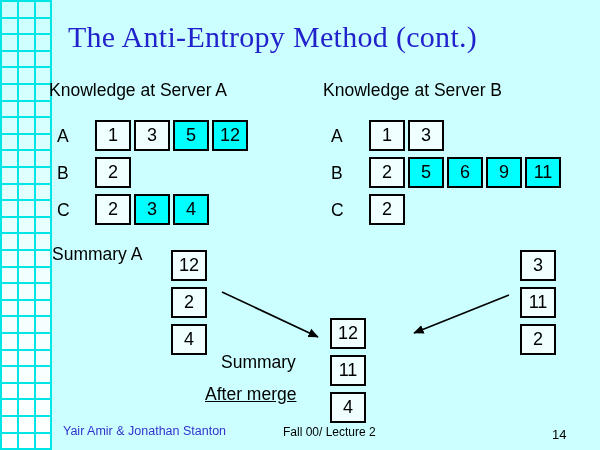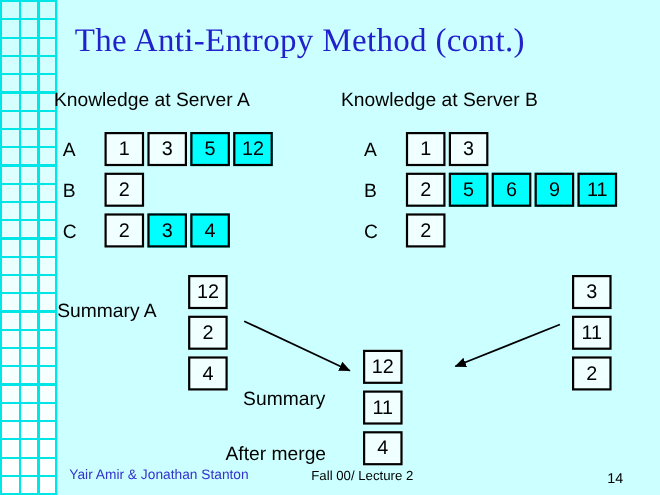--- a/index.html
+++ b/index.html
@@ -61,21 +61,21 @@
   
   .section-heading {
     position: absolute;
     color: #000000;
     font-size: 17.5px;
     font-weight: normal;
     white-space: nowrap;
     text-align: right;
   }
   #heading-a { left: 49px; top: 80px; }
-  #heading-b { left: 310px; top: 80px; }
+  #heading-b { left: 323px; top: 80px; }
 
   
   .row-label {
     position: absolute;
     color: #000000;
     font-size: 17.5px;
     white-space: nowrap;
   }
 
   
@@ -173,31 +173,31 @@
   <div class="row-label" style="left:331px; top:163px;">B</div>
   <div class="cell" style="left:369px; top:157px;">2</div>
   <div class="cell hl" style="left:408px; top:157px;">5</div>
   <div class="cell hl" style="left:447px; top:157px;">6</div>
   <div class="cell hl" style="left:486px; top:157px;">9</div>
   <div class="cell hl" style="left:525px; top:157px;">11</div>
 
   <div class="row-label" style="left:331px; top:200px;">C</div>
   <div class="cell" style="left:369px; top:194px;">2</div>
 
-  <div class="summary-label" style="left:52px; top:272px;text-align:center;">Summary A</div>
+  <div class="summary-label" style="left:52px; top:244px;text-align:center;">Summary A</div>
   <div class="cell" style="left:171px; top:250px;">12</div>
   <div class="cell" style="left:171px; top:287px;">2</div>
   <div class="cell" style="left:171px; top:324px;">4</div>
 
   <div class="cell" style="left:520px; top:250px;">3</div>
   <div class="cell" style="left:520px; top:287px;">11</div>
   <div class="cell" style="left:520px; top:324px;">2</div>
 
   <div class="summary-label" style="left:221px; top:352px;">Summary</div>
-  <div class="summary-label" style="left:205px; top:402px;">After merge</div>
+  <div class="summary-label" style="left:205px; top:384px;text-decoration:underline;">After merge</div>
   <div class="cell" style="left:330px; top:318px;">12</div>
   <div class="cell" style="left:330px; top:355px;">11</div>
   <div class="cell" style="left:330px; top:392px;">4</div>
 
   <svg id="arrows" viewBox="0 0 600 450" width="600" height="450">
     <defs>
       <marker id="ah" markerWidth="7" markerHeight="7" refX="6" refY="3.2" orient="auto" markerUnits="strokeWidth">
         <path d="M0,0.4 L6.5,3.2 L0,6 Z" fill="#000000"></path>
       </marker>
     </defs>

